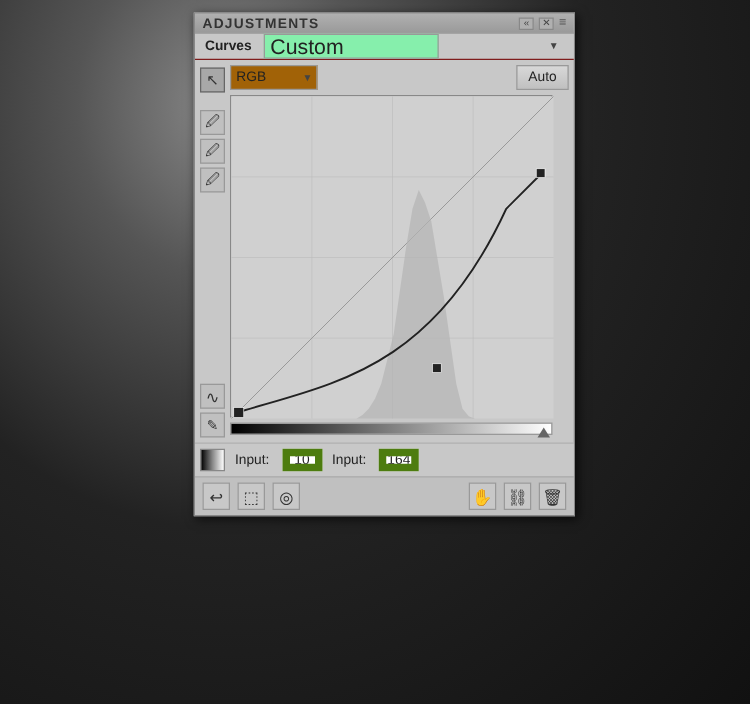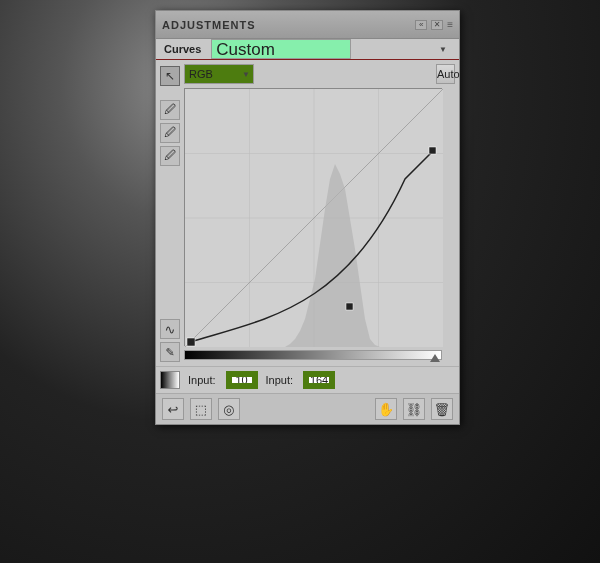--- a/index.html
+++ b/index.html
@@ -33,21 +33,21 @@
       box-shadow: 2px 2px 8px rgba(0,0,0,0.7);
     }
 
     .panel-titlebar {
       background: linear-gradient(to bottom, #b0b0b0, #9a9a9a);
       border-bottom: 1px solid #888;
       padding: 3px 6px;
       display: flex;
       align-items: center;
       justify-content: space-between;
-      height: 28px;
+      height: 16px;
     }
 
     .panel-title {
       font-size: 11px;
       font-weight: bold;
       color: #333;
       letter-spacing: 1px;
     }
 
     .titlebar-controls {
@@ -185,33 +185,33 @@
       top: 50%;
       transform: translateY(-50%);
       font-size: 8px;
       color: #444;
       pointer-events: none;
     }
 
     .channel-select {
       width: 70px;
       height: 20px;
-      background: #4d7c0f;
+      background: #a16207;
       border: 1px solid #999;
       font-size: 11px;
       color: #222;
       padding: 0 4px;
       appearance: none;
       -webkit-appearance: none;
       cursor: pointer;
     }
 
     .auto-btn {
       margin-left: auto;
-      width: 19px;
+      width: 42px;
       height: 20px;
       background: linear-gradient(to bottom, #d8d8d8, #c0c0c0);
       border: 1px solid #999;
       font-size: 11px;
       color: #222;
       cursor: pointer;
       text-align: center;
       line-height: 18px;
     }
 

